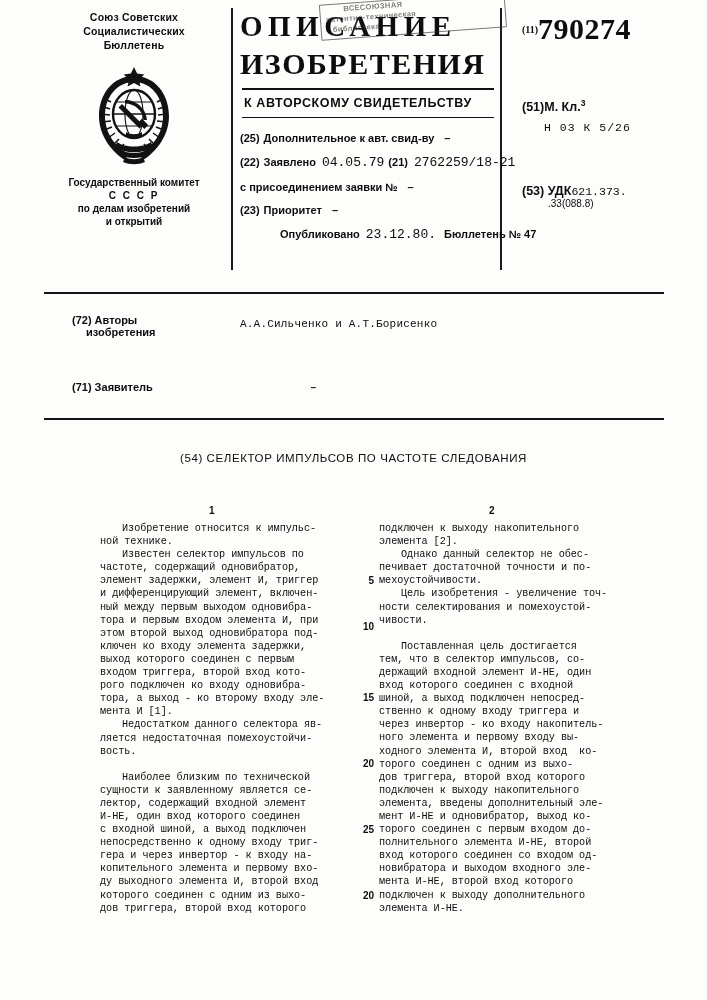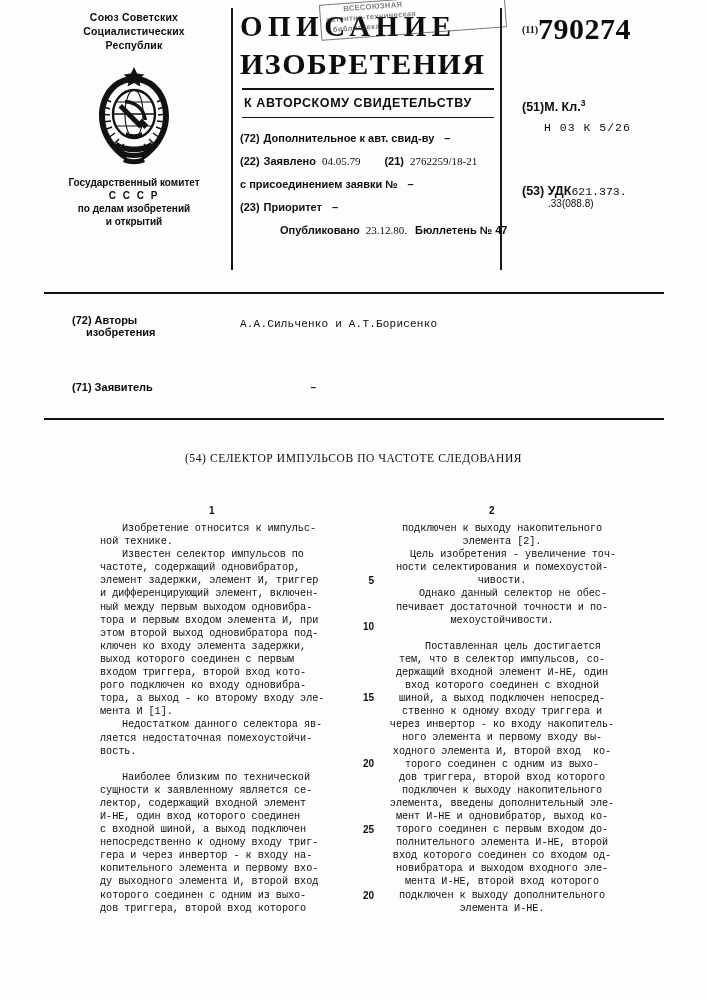--- a/index.html
+++ b/index.html
@@ -95,22 +95,22 @@
     width: 252px; height: 1.4px;
     background: #111;
     margin: 7px 0 0 2px;
   }
 
   .biblio { margin-top: 14px; font-size: 11px; }
   .bib-row { display: flex; align-items: baseline; margin-bottom: 11px; }
   .bib-code { font-weight: bold; white-space: nowrap; }
   .bib-label { font-weight: bold; margin-left: 4px; white-space: nowrap; }
   .bib-val {
-    font-family: Liberation Serif, serif;
-    font-size: 11px;
+    font-family: Liberation Mono, monospace;
+    font-size: 13px;
     margin-left: 6px;
     white-space: nowrap;
   }
   .bib-dash { margin-left: 10px; font-weight: bold; }
   .bib-indent { margin-left: 32px; }
 
   .hdr-right {
     position: absolute;
     left: 522px; top: 12px;
     width: 190px;
@@ -200,21 +200,21 @@
   }
   .authors-row { left: 72px; top: 18px; }
   .applicant-row { left: 72px; top: 85px; }
 
   
   .inv-title {
     position: absolute;
     left: 0; top: 452px;
     width: 707px;
     text-align: center;
-    font-family: Liberation Serif, serif;
+    font-family: Liberation Sans, sans-serif;
     font-size: 11.5px;
     letter-spacing: .6px;
   }
 
   
   .body { position: absolute; left: 0; top: 500px; width: 707px; height: 420px; }
   .colnum {
     position: absolute;
     font-family: "Liberation Sans", sans-serif;
     font-weight: bold;
@@ -225,21 +225,21 @@
   .col {
     position: absolute;
     top: 22px;
     width: 246px;
     font-family: "Liberation Mono", monospace;
     font-size: 10.2px;
     line-height: 13.1px;
     letter-spacing: -0.05px;
   }
   .col.left  { left: 100px; }
-  .col.right { left: 379px; text-align: center; }
+  .col.right { left: 379px; }
   .col p { margin: 0; white-space: pre-wrap; }
   .col p.indent { text-indent: 22px; }
   .col p.gap { margin-top: 13px; }
 
   .linenums { position: absolute; left: 352px; top: 22px; width: 22px; }
   .linenum {
     position: absolute;
     font-family: "Liberation Sans", sans-serif;
     font-weight: bold;
     font-size: 10px;
@@ -251,21 +251,21 @@
 <body>
 
 <div class="page">
 
   <div class="header">
 
     <div class="hdr-left">
       <div class="ussr-name">
         <div>Союз Советских</div>
         <div>Социалистических</div>
-        <div>Республик</div>
+        <div>Бюллетень</div>
       </div>
 
       <div class="emblem-wrap">
         <svg class="emblem" width="78" height="104" viewBox="0 0 78 104">
           <g fill="#121212">
 
             <path d="M39 3 l3.1 6.6 7.2 .9 -5.3 5 1.4 7.1 -6.4 -3.5 -6.4 3.5 1.4 -7.1 -5.3 -5 7.2 -.9z"></path>
 
             <path d="M39 12 C18 12 4 30 4 52 C4 72 17 88 30 96 L33 90 C21 83 10 70 10 52 C10 33 22 18 39 18 C56 18 68 33 68 52 C68 70 57 83 45 90 L48 96 C61 88 74 72 74 52 C74 30 60 12 39 12 Z"></path>
 
@@ -305,29 +305,29 @@
 
     <div class="hdr-center">
       <div class="title-opis">ОПИСАНИЕ</div>
       <div class="title-izobr">ИЗОБРЕТЕНИЯ</div>
       <div class="title-rule"></div>
       <div class="subtitle">К АВТОРСКОМУ СВИДЕТЕЛЬСТВУ</div>
       <div class="subtitle-rule"></div>
 
       <div class="biblio">
         <div class="bib-row">
-          <span class="bib-code">(72)</span>
+          <span class="bib-code">(25)</span>
           <span class="bib-label">Дополнительное к авт. свид-ву</span>
           <span class="bib-dash">–</span>
         </div>
         <div class="bib-row">
           <span class="bib-code">(22)</span>
           <span class="bib-label">Заявлено</span>
           <span class="bib-val">04.05.79</span>
-          <span class="bib-code" style="margin-left:24px">(21)</span>
+          <span class="bib-code" style="margin-left:4px">(21)</span>
           <span class="bib-val">2762259/18-21</span>
         </div>
         <div class="bib-row">
           <span class="bib-label" style="margin-left:0">с присоединением заявки №</span>
           <span class="bib-dash">–</span>
         </div>
         <div class="bib-row">
           <span class="bib-code">(23)</span>
           <span class="bib-label">Приоритет</span>
           <span class="bib-dash">–</span>
@@ -422,26 +422,26 @@
 гера и через инвертор - к входу на-
 копительного элемента и первому вхо-
 ду выходного элемента И, второй вход
 которого соединен с одним из выхо-
 дов триггера, второй вход которого</p>
     </div>
 
     <div class="col right">
       <p>подключен к выходу накопительного
 элемента [2].</p>
+      <p class="indent">Однако данный селектор не обес-
+печивает достаточной точности и по-
+мехоустойчивости.</p>
       <p class="indent">Цель изобретения - увеличение точ-
 ности селектирования и помехоустой-
 чивости.</p>
-      <p class="indent">Однако данный селектор не обес-
-печивает достаточной точности и по-
-мехоустойчивости.</p>
       <p class="indent gap">Поставленная цель достигается
 тем, что в селектор импульсов, со-
 держащий входной элемент И-НЕ, один
 вход которого соединен с входной
 шиной, а выход подключен непосред-
 ственно к одному входу триггера и
 через инвертор - ко входу накопитель-
 ного элемента и первому входу вы-
 ходного элемента И, второй вход  ко-
 торого соединен с одним из выхо-

